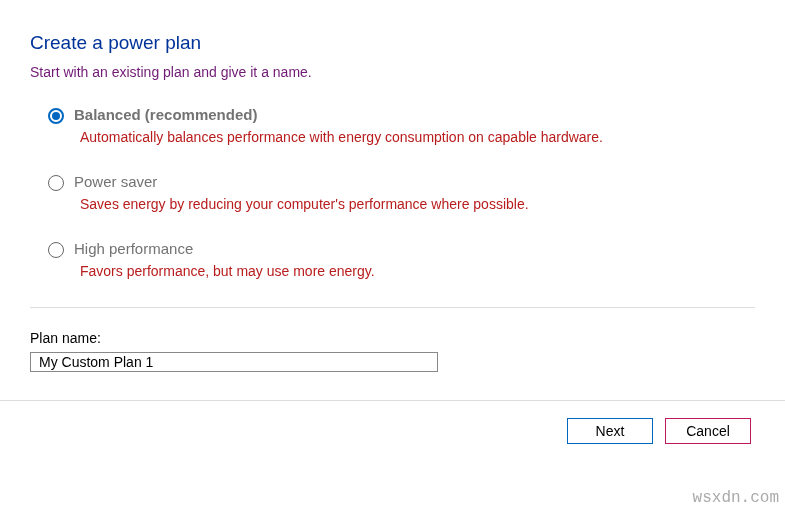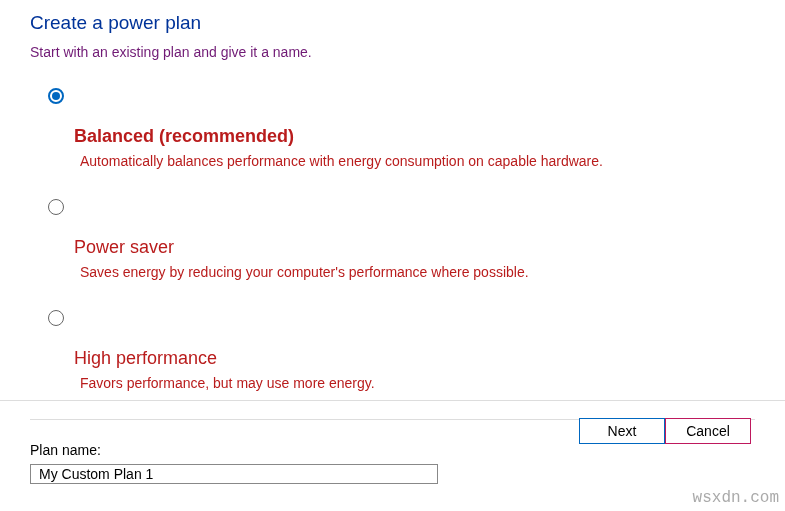--- a/index.html
+++ b/index.html
@@ -5,21 +5,21 @@
     * { box-sizing: border-box; margin: 0; padding: 0; }
     body {
       font-family: "Segoe UI", -apple-system, sans-serif;
       font-size: 14px;
       color: #000;
       background: #fff;
       width: 785px;
       height: 511px;
       position: relative;
     }
-    .main { padding: 12px 30px 0 30px; }
+    .main { padding: 32px 30px 0 30px; }
     .title {
       color: #003399;
       font-size: 19px;
       font-weight: 400;
       margin-bottom: 10px;
     }
     .subtitle {
       color: #701a75;
       font-size: 14px;
       margin-bottom: 26px;
@@ -47,26 +47,25 @@
     .radio.selected::after {
       content: "";
       position: absolute;
       top: 2px; left: 2px;
       width: 8px; height: 8px;
       border-radius: 50%;
       background: #0067c0;
     }
     .opt-body { flex: 1; }
     .opt-label {
-      font-size: 18px;
-      color: #b91c1c;
+      font-size: 15px;
+      color: #737373;
       cursor: pointer;
       display: inline-block;
       margin-bottom: 6px;
-      margin-top: 40px;
     }
     .opt-label.bold { font-weight: 600; }
     .opt-desc {
       font-size: 14px;
       color: #b91c1c;
       margin-left: 6px;
     }
     .divider {
       border: none;
       border-top: 1px solid #ddd;
@@ -91,20 +90,21 @@
       position: absolute;
       left: 0; right: 0;
       top: 400px;
       border-top: 1px solid #ddd;
     }
     .buttons {
       position: absolute;
       right: 34px;
       top: 418px;
       display: flex;
+      gap: 12px;
     }
     .btn {
       min-width: 86px;
       height: 26px;
       border: 1px solid #be185d;
       background: #fff;
       font-family: inherit;
       font-size: 14px;
       cursor: pointer;
       padding: 0 14px;

